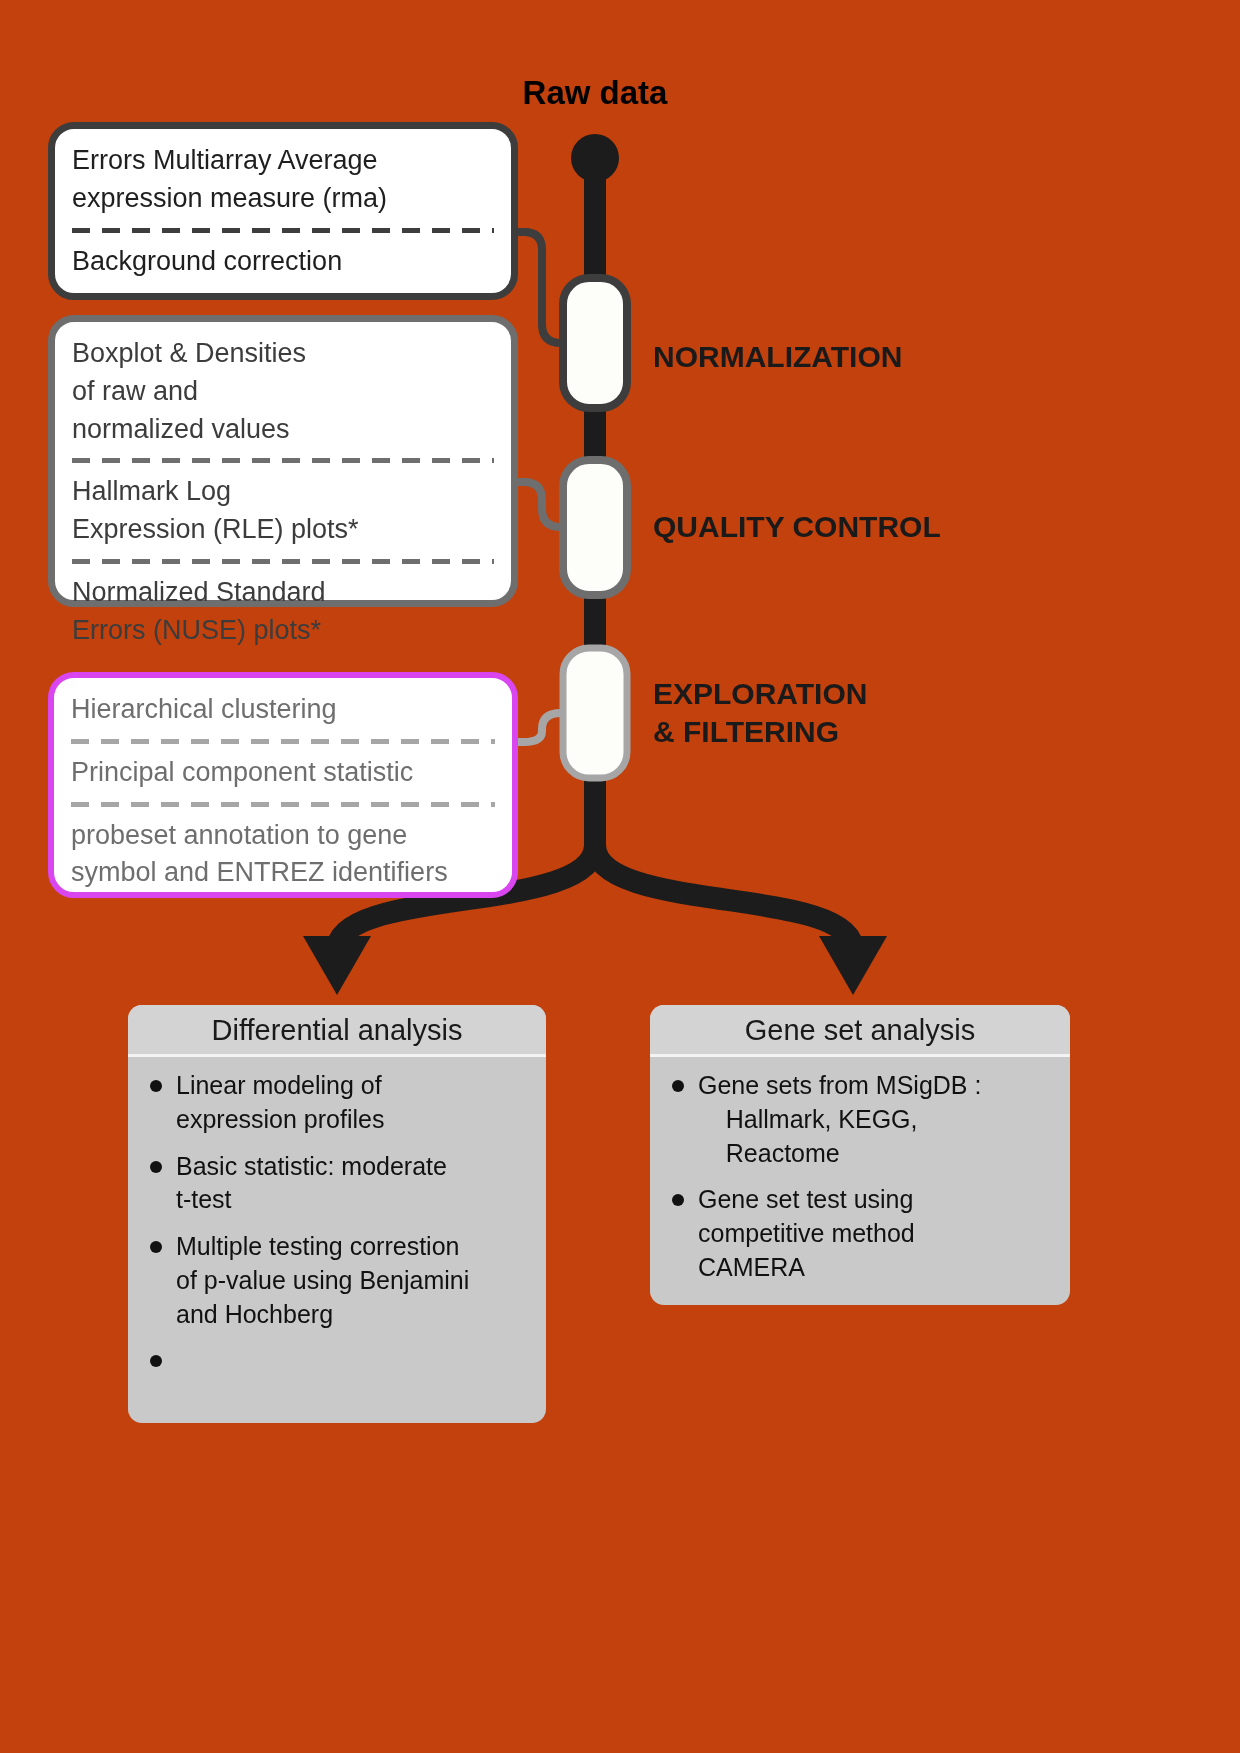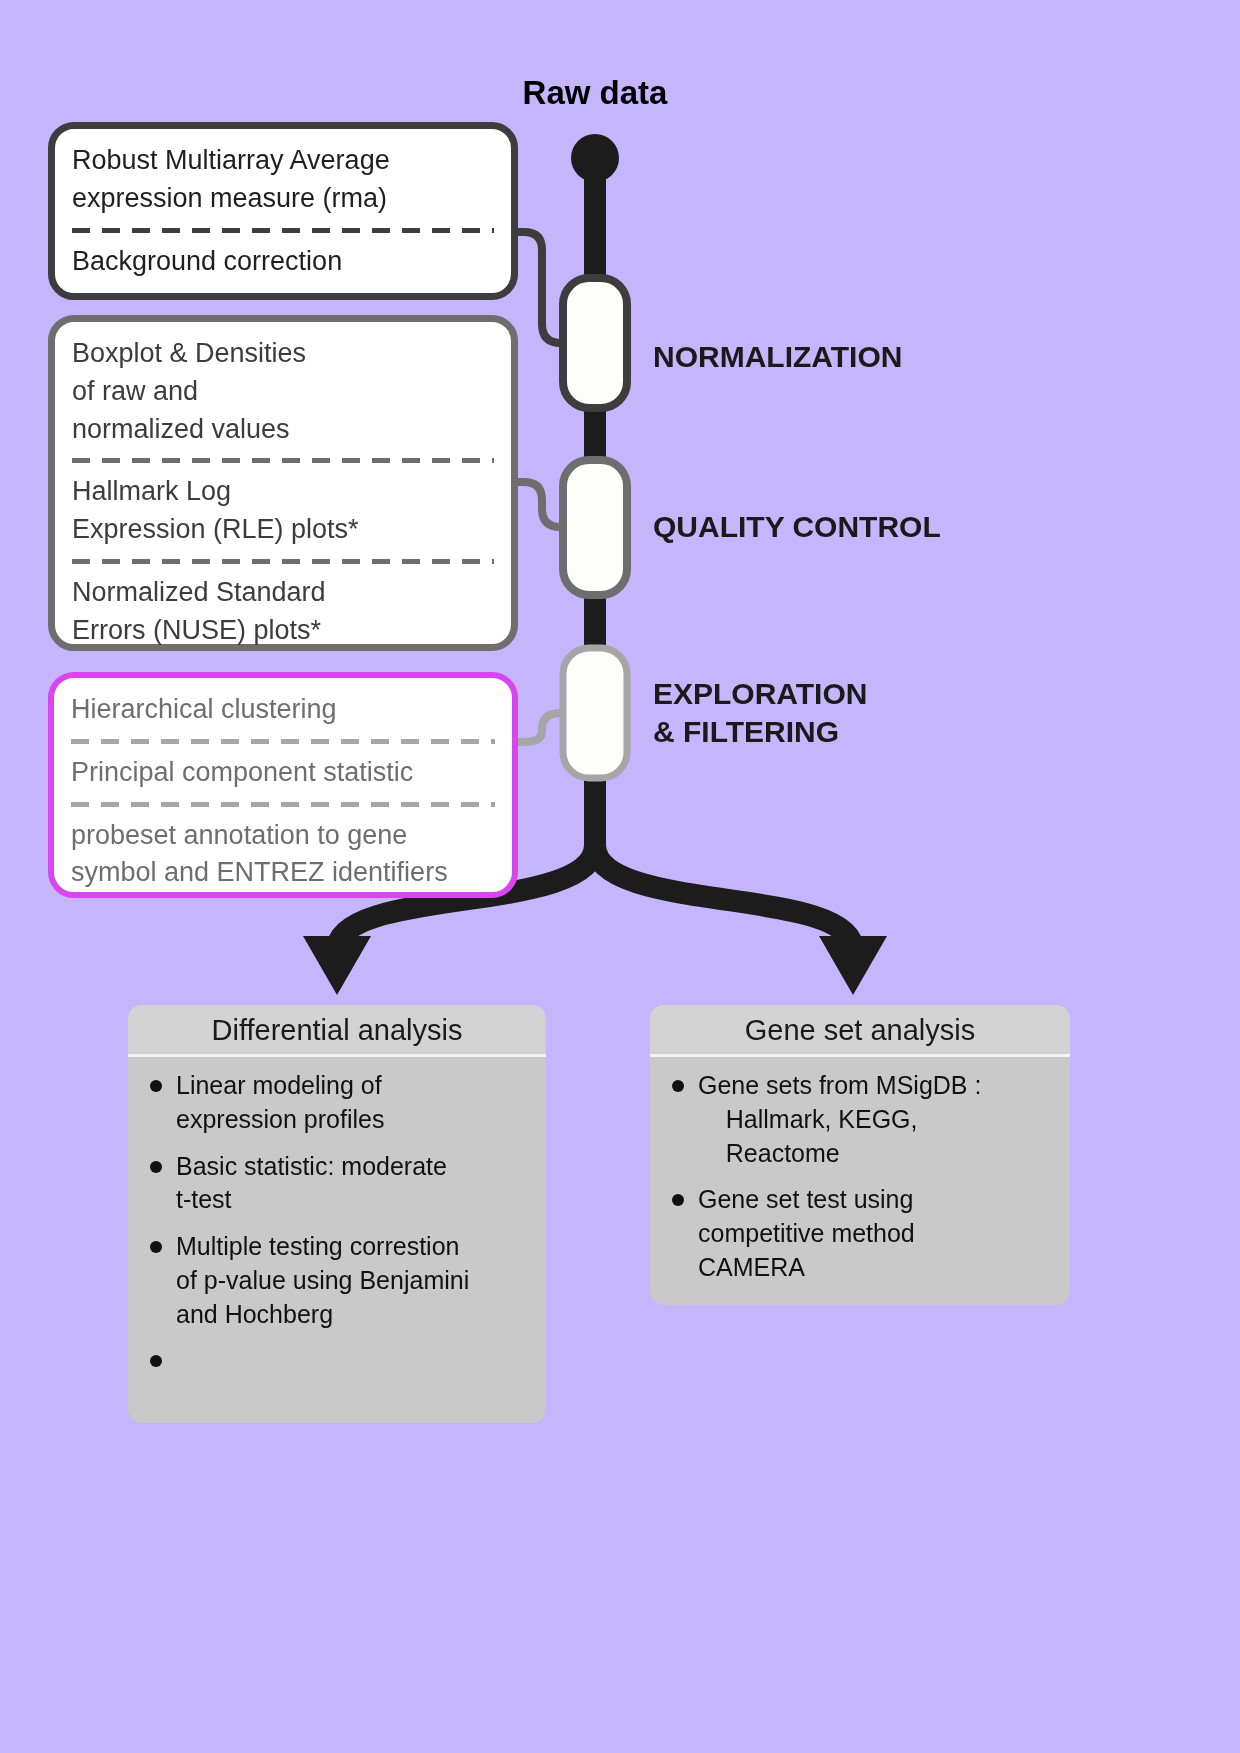--- a/index.html
+++ b/index.html
@@ -1,20 +1,20 @@
 <!DOCTYPE html>
 <html><head>
 <meta charset="utf-8">
 <style>
   html, body { margin: 0; padding: 0; background: #ffffff; }
   .canvas {
     position: relative;
     width: 1240px;
     height: 1753px;
-    background: #c4b5fd;
+    background: #c2410c;
     font-family: "Liberation Sans", sans-serif;
     overflow: hidden;
   }
   .art { position: absolute; left: 0; top: 0; width: 1240px; height: 1753px; }
 
   .raw-data {
     position: absolute; left: 470px; top: 74px; width: 250px;
     text-align: center; font-size: 33px; font-weight: 700; color: #000000;
   }
 
@@ -24,21 +24,21 @@
     border-radius: 26px; padding: 13px 17px;
   }
   .mbox .item { font-size: 27px; line-height: 1.4; white-space: pre-wrap; }
   .tier1 { border: 7px solid #3d3d3d; }
   .tier1 .item { color: #1f1f1f; }
   .tier2 { border: 7px solid #6e6e6e; }
   .tier2 .item { color: #3c3c3c; }
   .tier3 { border: 6px solid #d946ef; }
   .tier3 .item { color: #6e6e6e; }
   .box-norm { top: 122px; height: 178px; }
-  .box-qc   { top: 315px; height: 336px; }
+  .box-qc   { top: 315px; height: 292px; }
   .box-expl { top: 672px; height: 226px; }
 
   .divider { height: 5px; margin: 10px 0; }
   .div1 { background: repeating-linear-gradient(90deg, #3d3d3d 0 18px, transparent 18px 30px); }
   .div2 { background: repeating-linear-gradient(90deg, #6e6e6e 0 18px, transparent 18px 30px); }
   .div3 { background: repeating-linear-gradient(90deg, #a6a6a6 0 18px, transparent 18px 30px); }
 
   .stage {
     position: absolute; left: 653px; width: 420px;
     font-size: 30px; font-weight: 700; color: #1a1a1a;
@@ -91,21 +91,21 @@
 
     <path d="M 595 845 C 595 915, 337 885, 337 950" fill="none" stroke="#1c1c1c" stroke-width="22"></path>
     <path d="M 595 845 C 595 915, 853 885, 853 950" fill="none" stroke="#1c1c1c" stroke-width="22"></path>
     <polygon points="303,936 371,936 337,995" fill="#1c1c1c"></polygon>
     <polygon points="819,936 887,936 853,995" fill="#1c1c1c"></polygon>
   </svg>
 
   <div class="raw-data">Raw data</div>
 
   <div class="mbox tier1 box-norm">
-    <div class="item">Robust Multiarray Average
+    <div class="item">Errors Multiarray Average
 expression measure (rma)</div>
     <div class="divider div1"></div>
     <div class="item">Background correction</div>
   </div>
 
   <div class="mbox tier2 box-qc">
     <div class="item">Boxplot &amp; Densities
 of raw and
 normalized values</div>
     <div class="divider div2"></div>

